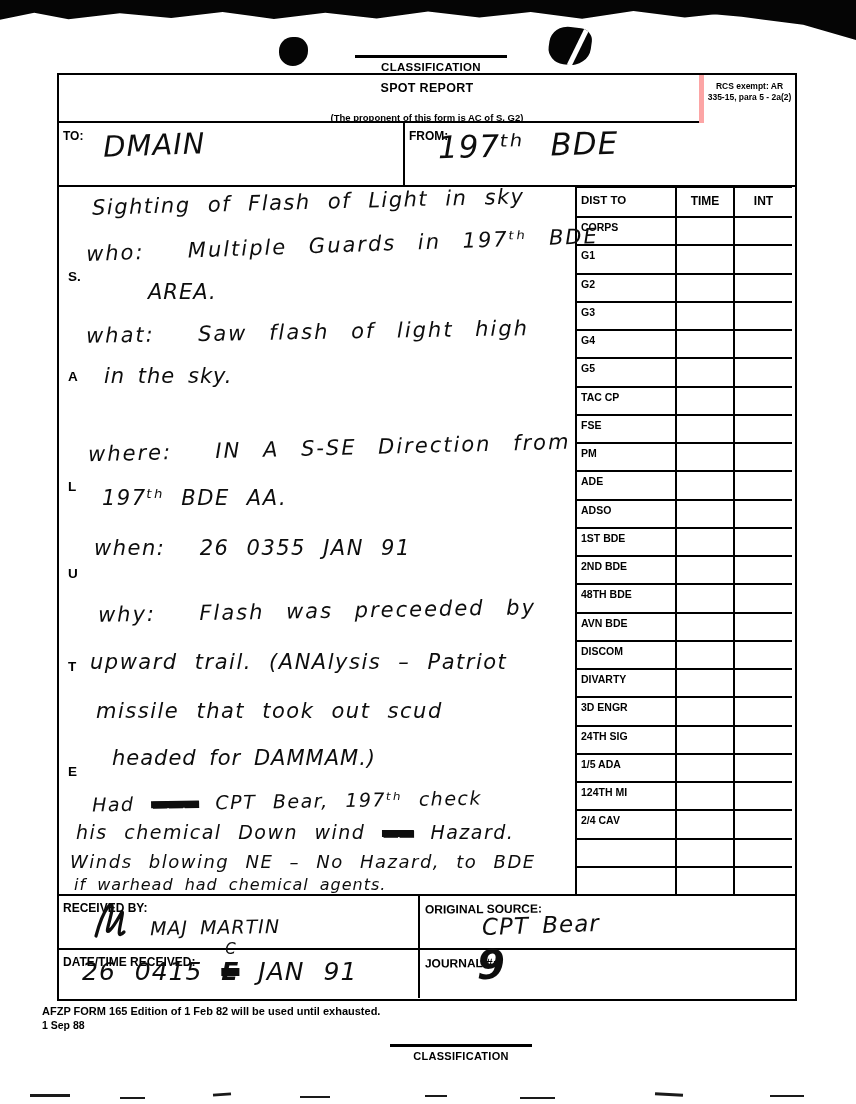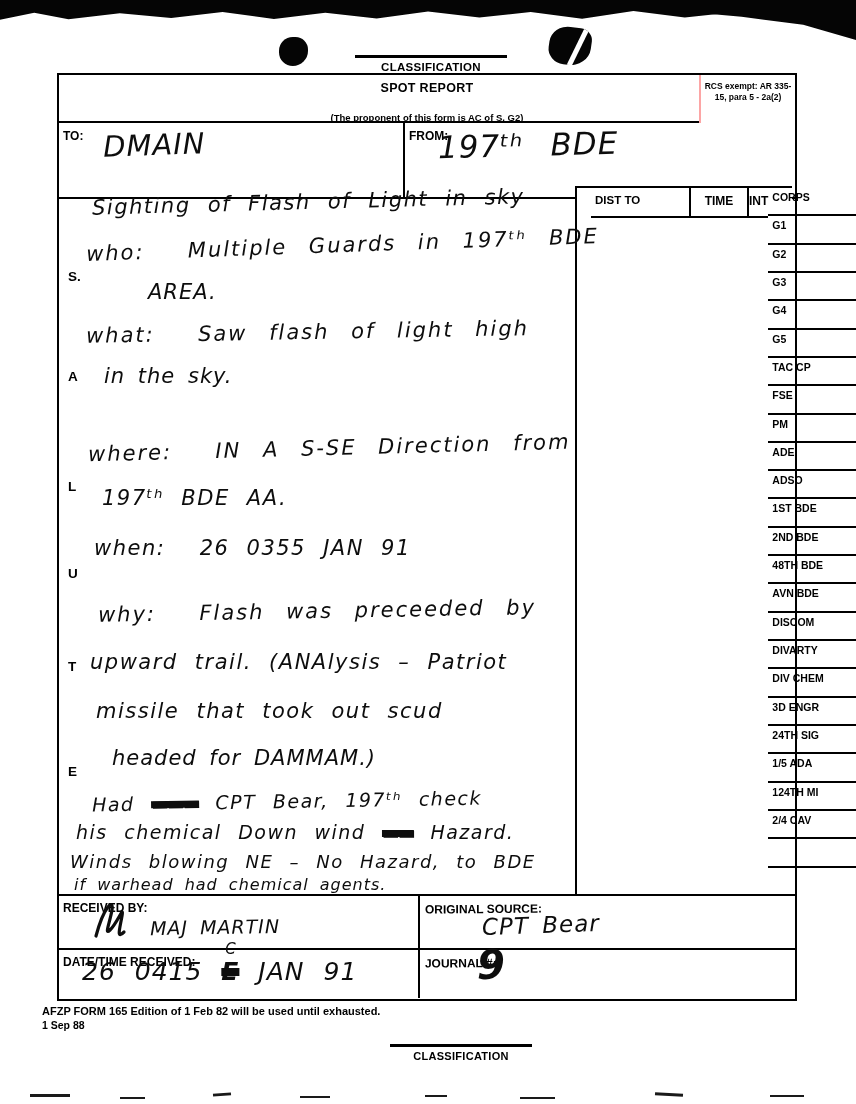--- a/index.html
+++ b/index.html
@@ -23,32 +23,32 @@
   .class-top-text { position:absolute; left:340px; top:61px; width:182px; text-align:center; font-weight:bold; font-size:11.5px; letter-spacing:0.3px; }
   .class-bot-line { position:absolute; left:390px; top:1044px; width:142px; height:3px; background:#000; }
   .class-bot-text { position:absolute; left:375px; top:1050px; width:172px; text-align:center; font-weight:bold; font-size:11px; letter-spacing:0.3px; }
 
   
   .form { position:absolute; left:57px; top:73px; width:740px; height:928px; border:2.5px solid #000; background:#fff; }
 
   .form-header { position:absolute; left:0; top:0; width:100%; height:48px; border-bottom:2px solid #000; text-align:center; padding-top:6px; }
   .form-title { font-weight:bold; font-size:12.5px; letter-spacing:0.3px; }
   .form-proponent { font-weight:bold; font-size:9.5px; margin-top:17px; }
-  .rcs-box { position:absolute; right:0; top:0; width:96px; height:48px; border-left:2px solid #fca5a5; background:#fff;
+  .rcs-box { position:absolute; right:0; top:0; width:96px; height:48px; border-left:5px solid #fca5a5; background:#fff;
     font-weight:bold; font-size:8.5px; line-height:1.25; text-align:center; padding:6px 3px 0 3px; }
 
-  .row-tofrom { position:absolute; left:0; top:48px; width:100%; height:76px; border-bottom:2px solid #000; display:flex; }
+  .row-tofrom { position:absolute; left:0; top:48px; width:100%; height:64px; border-bottom:2px solid #000; display:flex; }
   .cell-to { width:346px; border-right:2px solid #000; padding:3px 0 0 4px; }
   .cell-from { flex:1; padding:3px 0 0 4px; }
   .small-label { font-weight:bold; font-size:12px; }
 
   .salute-letter { position:absolute; left:9px; font-weight:bold; font-size:13.5px; }
 
   
-  .dist-table { position:absolute; left:516px; top:111px; width:217px; height:708px; border-left:2px solid #000; border-top:2px solid #000; display:flex; background:#fff;padding-left:14px; }
+  .dist-table { position:absolute; left:516px; top:111px; width:217px; height:708px; border-left:2px solid #000; border-top:2px solid #000; display:flex; flex-direction:column; background:#fff; }
   .dist-header { display:flex; height:30px; border-bottom:2.5px solid #000; font-weight:bold; font-size:11.5px; }
   .dist-rows { display:flex; flex-direction:column; flex:1; }
   .dist-row { display:flex; flex:1; border-bottom:2px solid #000; }
   .dist-row:last-child { border-bottom:none; }
   .c1 { width:100px; border-right:2px solid #000; padding:3px 0 0 4px; font-weight:bold; font-size:10.5px; }
   .c2 { width:58px; border-right:2px solid #000; text-align:center; padding-top:4px; }
   .c3 { flex:1; text-align:center; padding-top:4px; }
   .dist-header .c1 { font-size:11.5px; padding-top:6px; }
   .dist-header .c2, .dist-header .c3 { font-size:12px; padding-top:6px; font-weight:bold; }
 
@@ -226,25 +226,20 @@
           <div class="c1">DISCOM</div>
           <div class="c2"></div>
           <div class="c3"></div>
         </div>
         <div class="dist-row">
           <div class="c1">DIVARTY</div>
           <div class="c2"></div>
           <div class="c3"></div>
         </div>
         <div class="dist-row">
-          <div class="c1">DIV CHEM</div>
-          <div class="c2"></div>
-          <div class="c3"></div>
-        </div>
-        <div class="dist-row">
           <div class="c1">3D ENGR</div>
           <div class="c2"></div>
           <div class="c3"></div>
         </div>
         <div class="dist-row">
           <div class="c1">24TH SIG</div>
           <div class="c2"></div>
           <div class="c3"></div>
         </div>
         <div class="dist-row">

